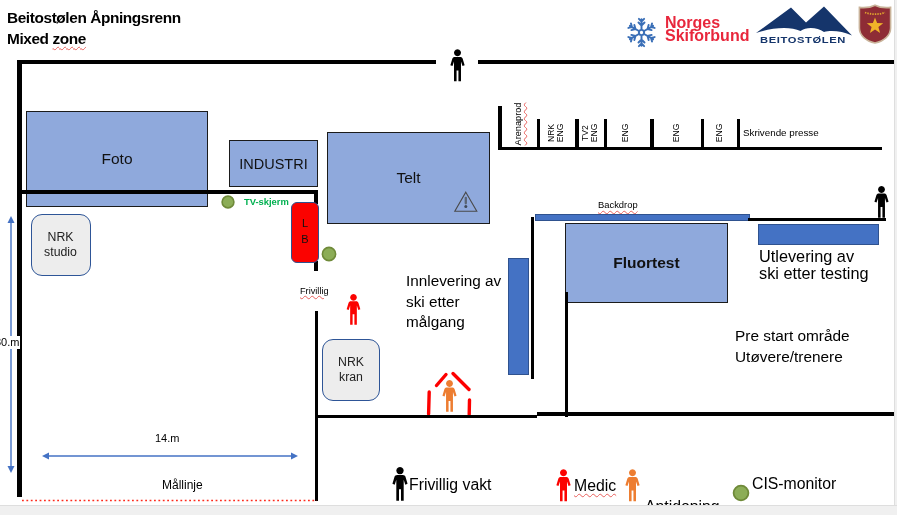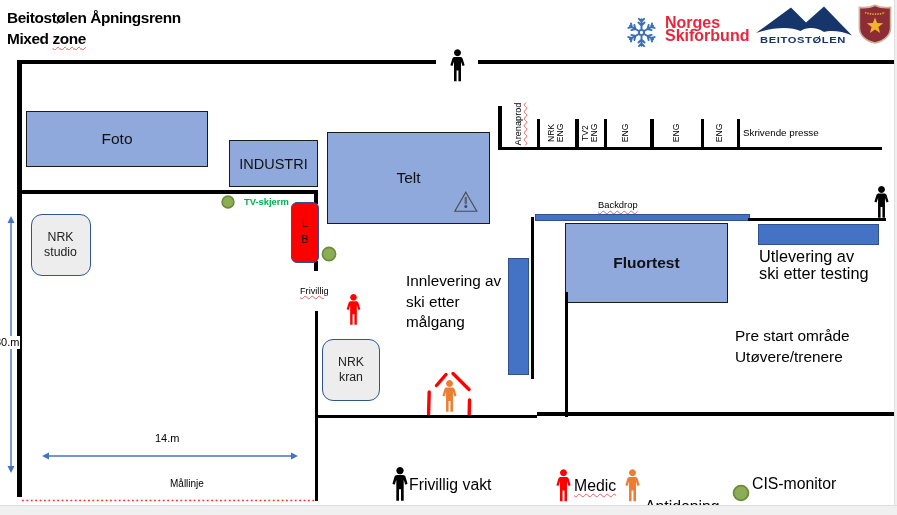--- a/index.html
+++ b/index.html
@@ -64,21 +64,21 @@
   <div class="wall" style="left:19px;top:60px;width:417px;height:4px;"></div>
 
   <div class="wall" style="left:478px;top:60px;width:416px;height:4px;"></div>
 
   <svg class="abs" style="left:449px;top:49px;" width="17" height="33" viewBox="0 0 20 38">
       <use href="#manp" fill="#000"></use>
     </svg>
 
   <div class="wall" style="left:17px;top:60px;width:4.5px;height:437px;"></div>
 
-  <div class="bluebox" style="left:26px;top:111px;width:182px;height:56px;font-size:15.5px;">Foto</div>
+  <div class="bluebox" style="left:26px;top:111px;width:182px;height:96px;font-size:15.5px;">Foto</div>
 
   <div class="bluebox" style="left:229px;top:140px;width:89px;height:47px;font-size:14.5px;">INDUSTRI</div>
 
   <div class="bluebox" style="left:327px;top:132px;width:163px;height:92px;font-size:15.5px;">Telt</div>
 
   <svg class="abs" style="left:453px;top:191px;" width="25" height="22" viewBox="0 0 25 22">
     <path d="M12.8 1.2 L23.8 20.2 L1.8 20.2 Z" fill="none" stroke="#4a4a4a" stroke-width="1.1"></path>
     <path d="M12.8 6.8 L12.8 12.3" stroke="#5a6574" stroke-width="2.3" stroke-linecap="round"></path>
     <circle cx="12.8" cy="15.4" r="1.5" fill="#414b59"></circle>
   </svg>
@@ -195,21 +195,21 @@
   <div class="txt" style="left:-6px;top:336px;font-size:11px;background:#fff;padding:0 1px;">30.m</div>
 
   <div class="txt" style="left:155px;top:432px;font-size:11px;">14.m</div>
 
   <svg class="abs" style="left:42px;top:450px;" width="256" height="12" viewBox="0 0 256 12">
     <line x1="4" y1="6" x2="252" y2="6" stroke="#4472c4" stroke-width="1.4"></line>
     <path d="M0 6 L7 2.5 L7 9.5 Z" fill="#4472c4"></path>
     <path d="M256 6 L249 2.5 L249 9.5 Z" fill="#4472c4"></path>
   </svg>
 
-  <div class="txt" style="left:170px;top:478px;font-size:10px;">Mållinje</div>
+  <div class="txt" style="left:162px;top:478px;font-size:12px;">Mållinje</div>
 
   <svg class="abs" style="left:22px;top:498px;" width="295" height="5" viewBox="0 0 295 5">
     <line x1="0" y1="2.5" x2="295" y2="2.5" stroke="#ff2a1c" stroke-width="1.6" stroke-dasharray="1.8 2.6"></line>
   </svg>
 
   <svg class="abs" style="left:391px;top:466px;" width="18" height="36" viewBox="0 0 20 38">
       <use href="#manp" fill="#000"></use>
     </svg>
 
   <div class="txt" style="left:409px;top:476px;font-size:15.8px;">Frivillig vakt</div>

